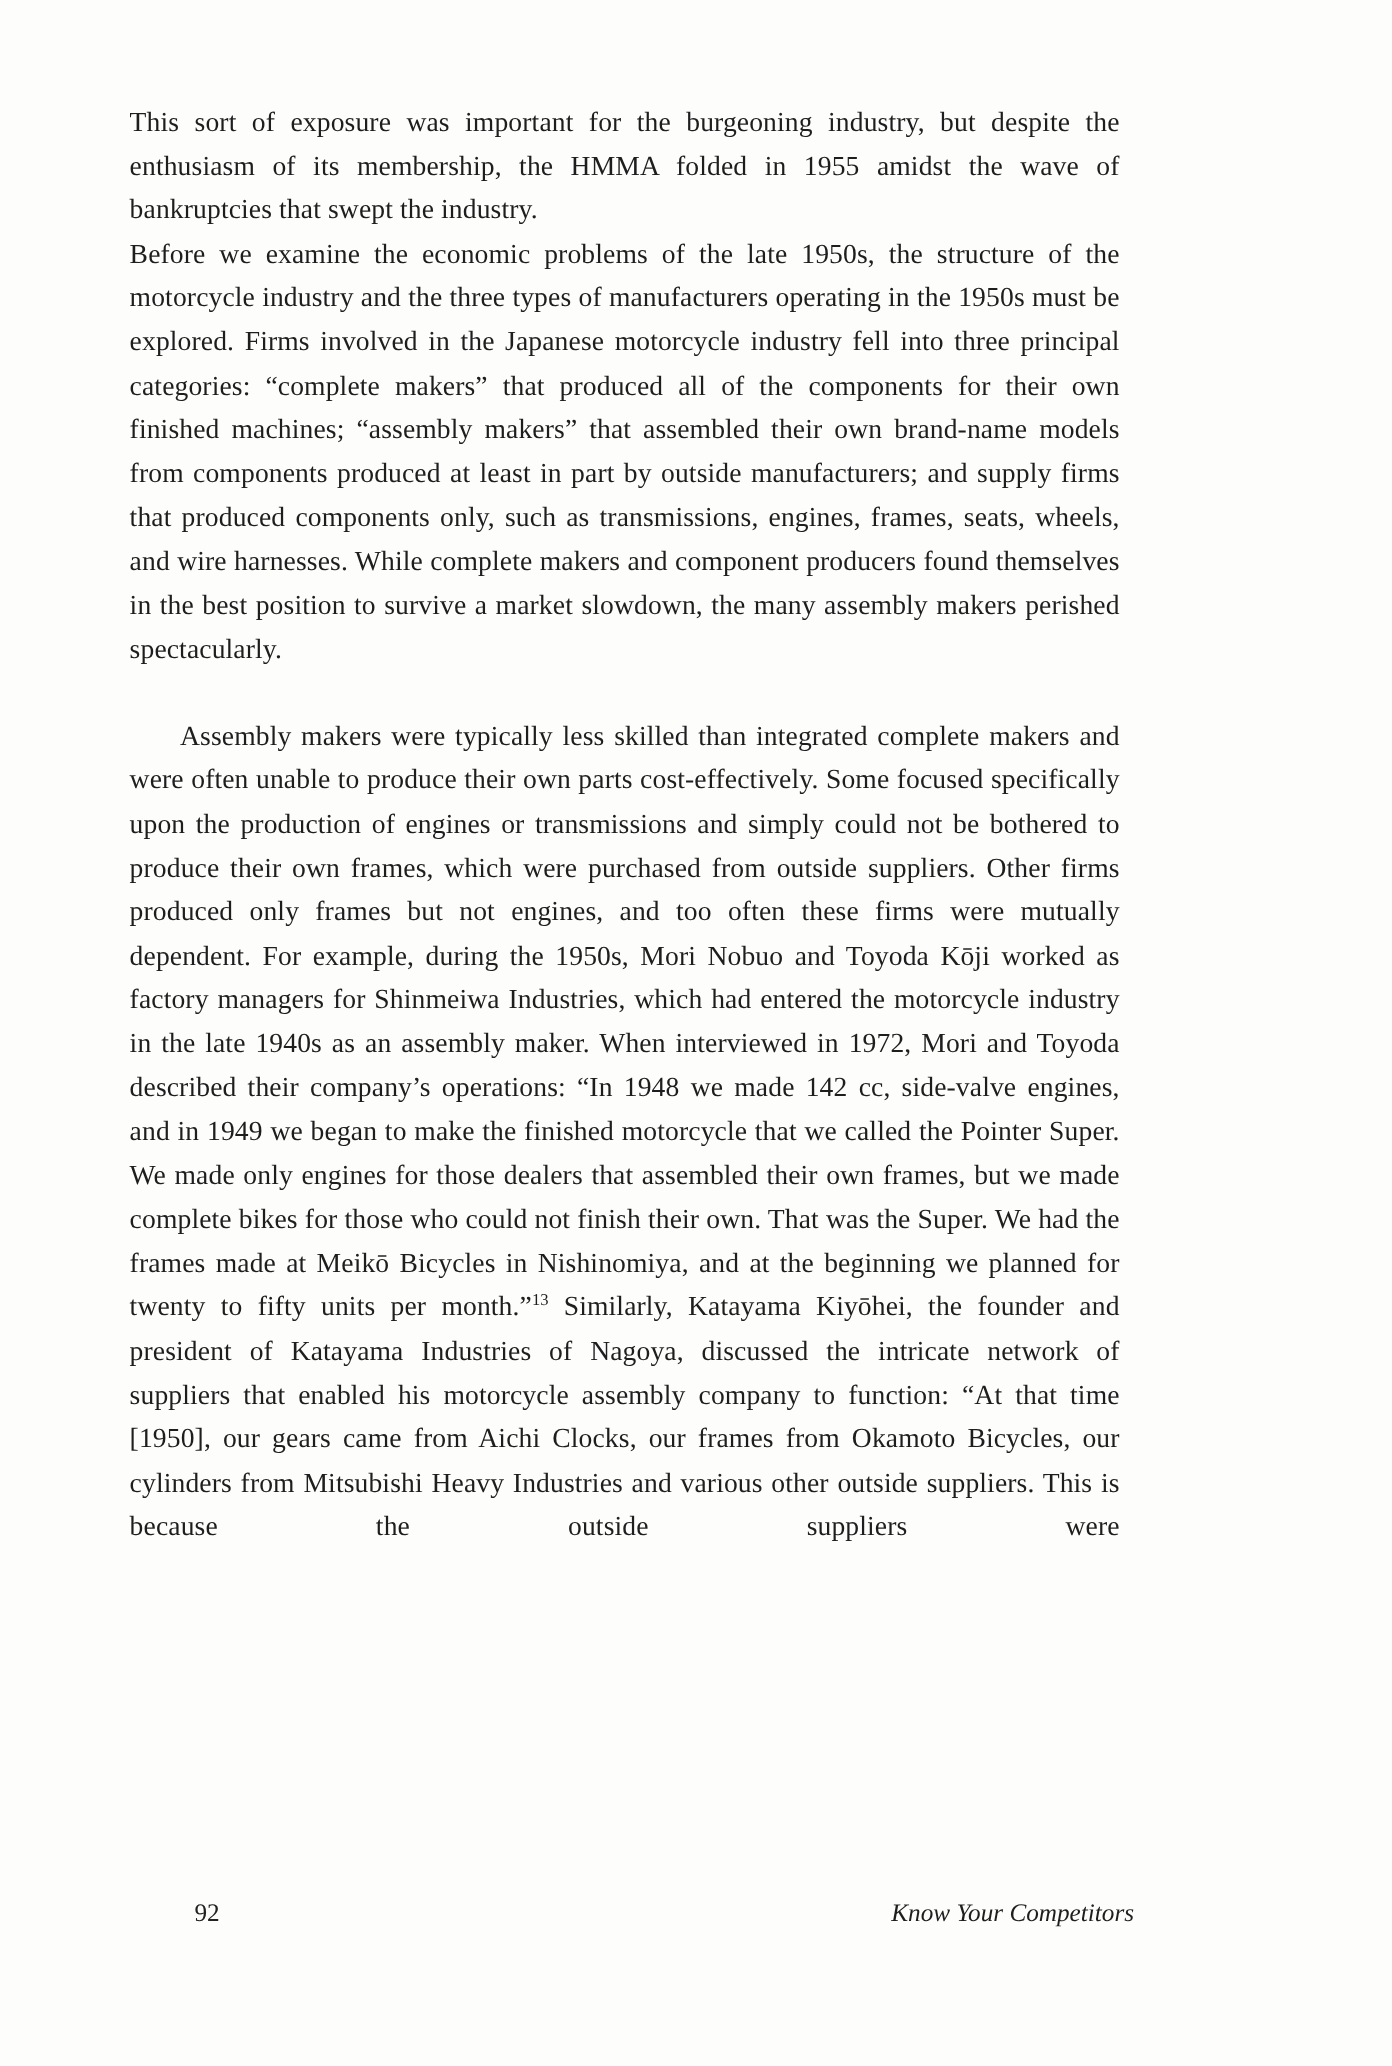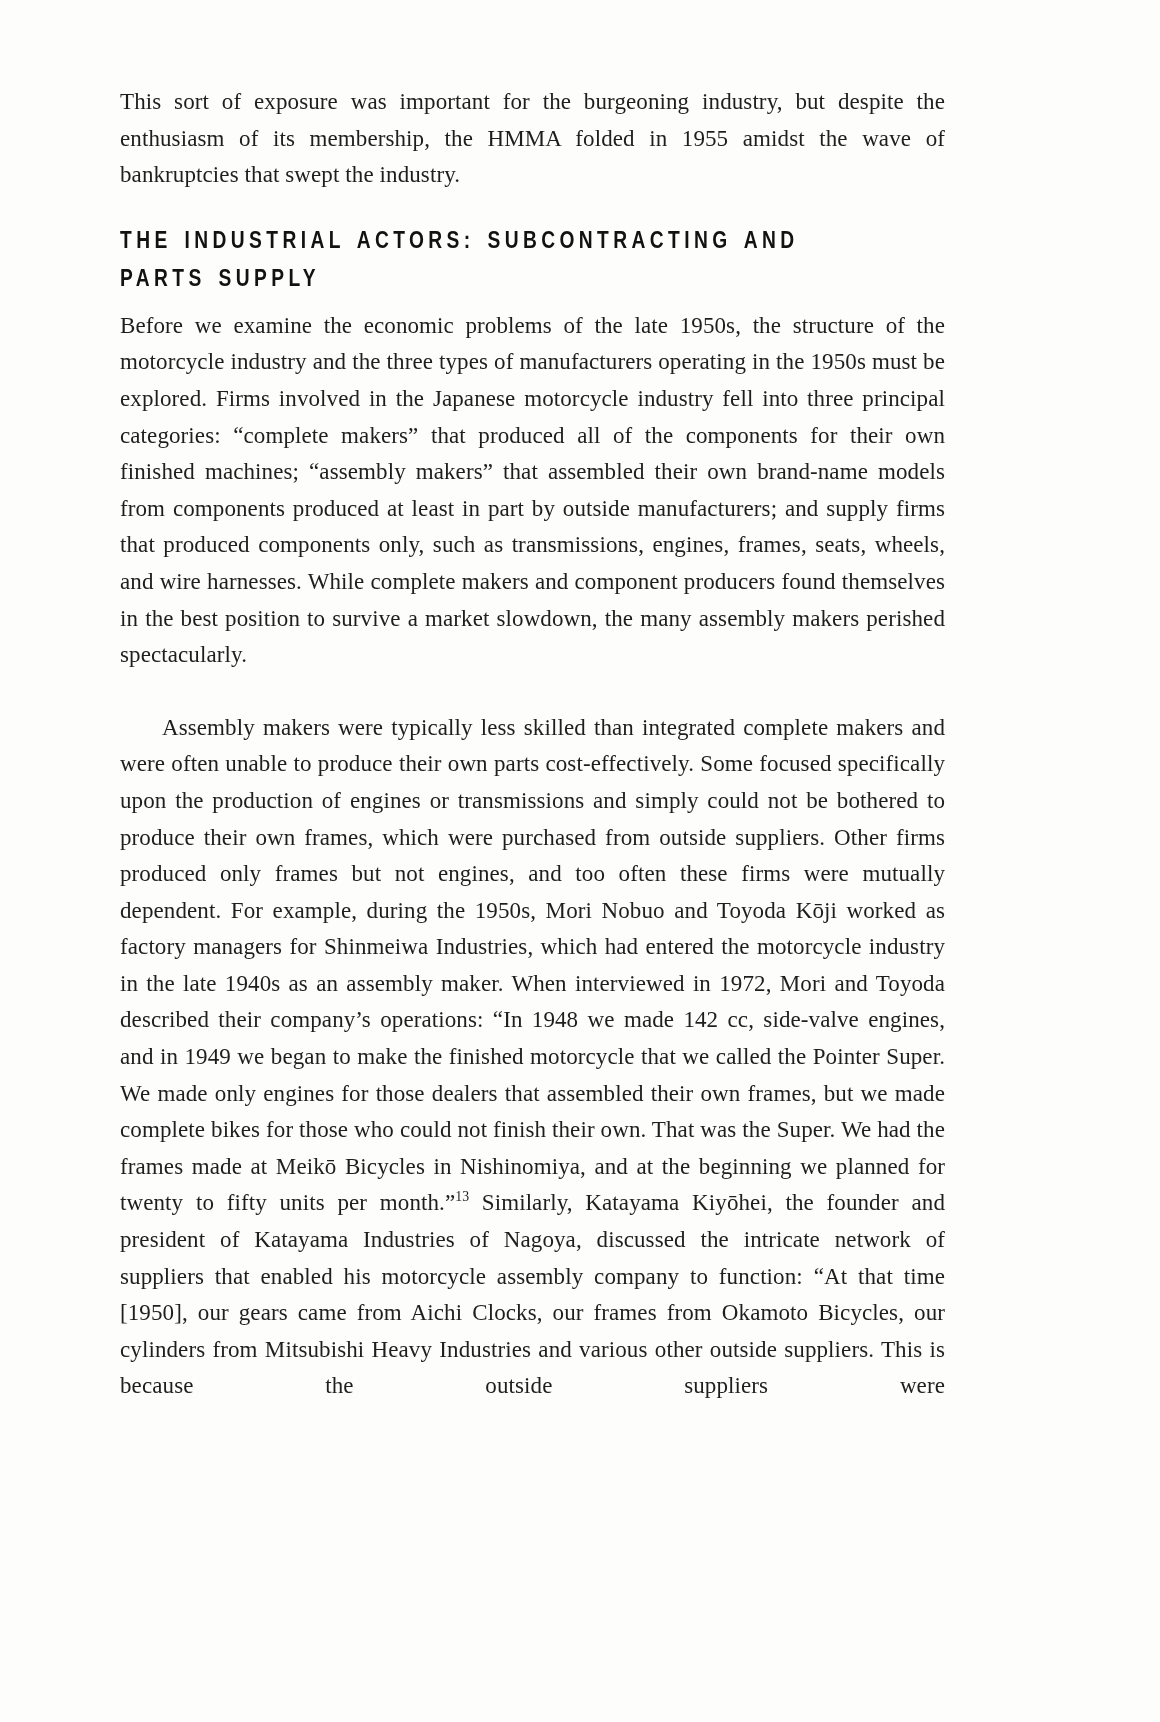--- a/index.html
+++ b/index.html
@@ -7,21 +7,21 @@
   .page {
     position: relative;
     width: 1160px;
     height: 1722px;
     background: #fdfdfc;
     margin: 0 auto;
     overflow: hidden;
   }
   .text-block {
     position: absolute;
-    left: 120px;
+    left: 108px;
     top: 84px;
     width: 825px;
   }
   .body-para {
     font-family: "Liberation Serif", "DejaVu Serif", serif;
     font-size: 23px;
     line-height: 36.6px;
     color: #1e1e1e;
     text-align: justify;
     letter-spacing: 0.1px;
@@ -79,23 +79,23 @@
   }
 </style>
 </head>
 <body>
 
 <div class="page">
   <div class="text-block">
 
     <p class="body-para">This sort of exposure was important for the burgeoning industry, but despite the enthusiasm of its membership, the HMMA folded in 1955 amidst the wave of bankruptcies that swept the industry.</p>
 
-    <h2 class="section-heading">
-      <span class="heading-line">THE INDUSTRIAL ACTORS: SUBCONTRACTING AND</span>
-      <span class="heading-line">PARTS SUPPLY</span>
-    </h2>
 
     <p class="body-para">Before we examine the economic problems of the late 1950s, the structure of the motorcycle industry and the three types of manufacturers operating in the 1950s must be explored. Firms involved in the Japanese motorcycle industry fell into three principal categories: “complete makers” that produced all of the components for their own finished machines; “assembly makers” that assembled their own brand-name models from components produced at least in part by outside manufacturers; and supply firms that produced components only, such as transmissions, engines, frames, seats, wheels, and wire harnesses. While complete makers and component producers found themselves in the best position to survive a market slowdown, the many assembly makers perished spectacularly.</p>
 
     <p class="body-para indent-first continues"><span>Assembly makers were typically less skilled than integrated complete makers and were often unable to produce their own parts cost-effectively. Some focused specifically upon the production of engines or transmissions and simply could not be bothered to produce their own frames, which were purchased from outside suppliers. Other firms produced only frames but not engines, and too often these firms were mutually dependent. For example, during the 1950s, Mori Nobuo and Toyoda Kōji worked as factory managers for Shinmeiwa Industries, which had entered the motorcycle industry in the late 1940s as an assembly maker. When interviewed in 1972, Mori and Toyoda described their company’s operations: “In 1948 we made 142 cc, side-valve engines, and in 1949 we began to make the finished motorcycle that we called the Pointer Super. We made only engines for those dealers that assembled their own frames, but we made complete bikes for those who could not finish their own. That was the Super. We had the frames made at Meikō Bicycles in Nishinomiya, and at the beginning we planned for twenty to fifty units per month.”</span><sup>13</sup><span> Similarly, Katayama Kiyōhei, the founder and president of Katayama Industries of Nagoya, discussed the intricate network of suppliers that enabled his motorcycle assembly company to function: “At that time [1950], our gears came from Aichi Clocks, our frames from Okamoto Bicycles, our cylinders from Mitsubishi Heavy Industries and various other outside suppliers. This is because the outside suppliers were</span></p>
   </div>
 
+  <div class="footer">
+    <span class="page-number">92</span>
+    <span class="running-title">Know Your Competitors</span>
+  </div>
 </div>
 
 </body></html>

